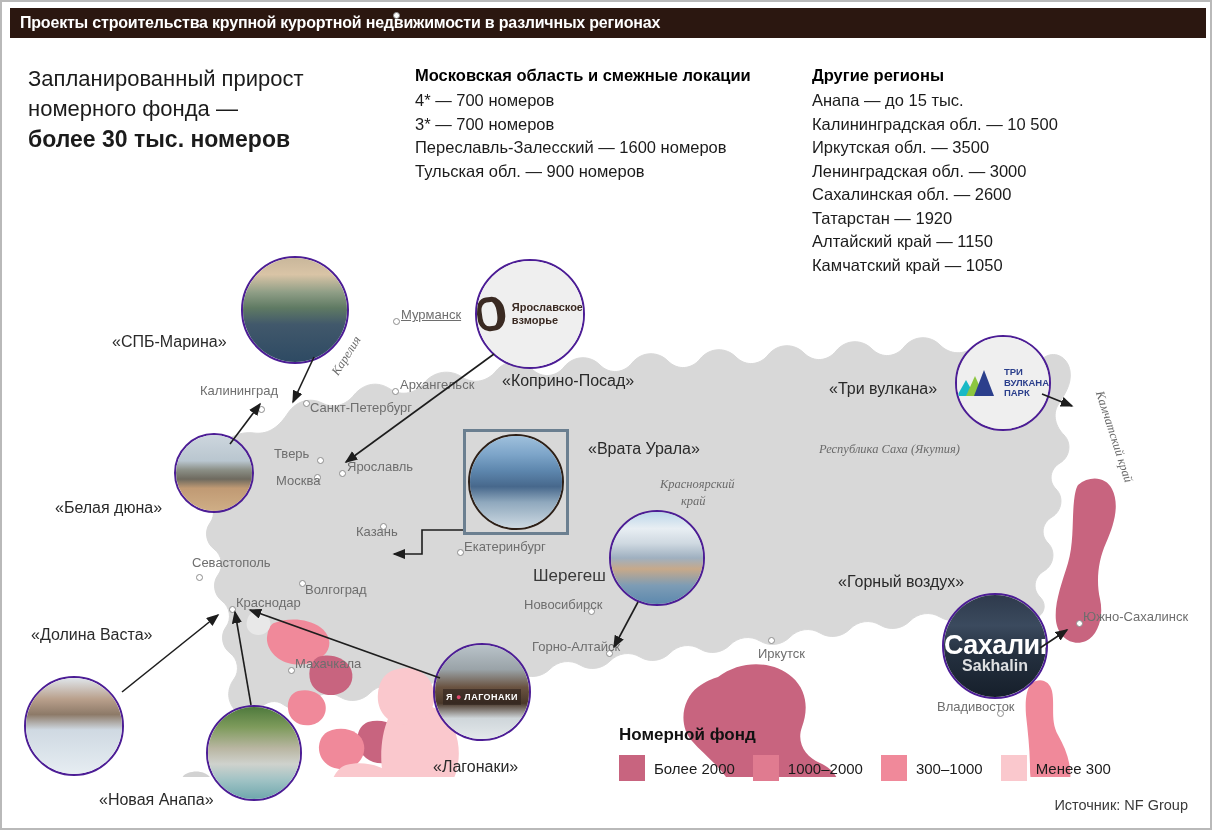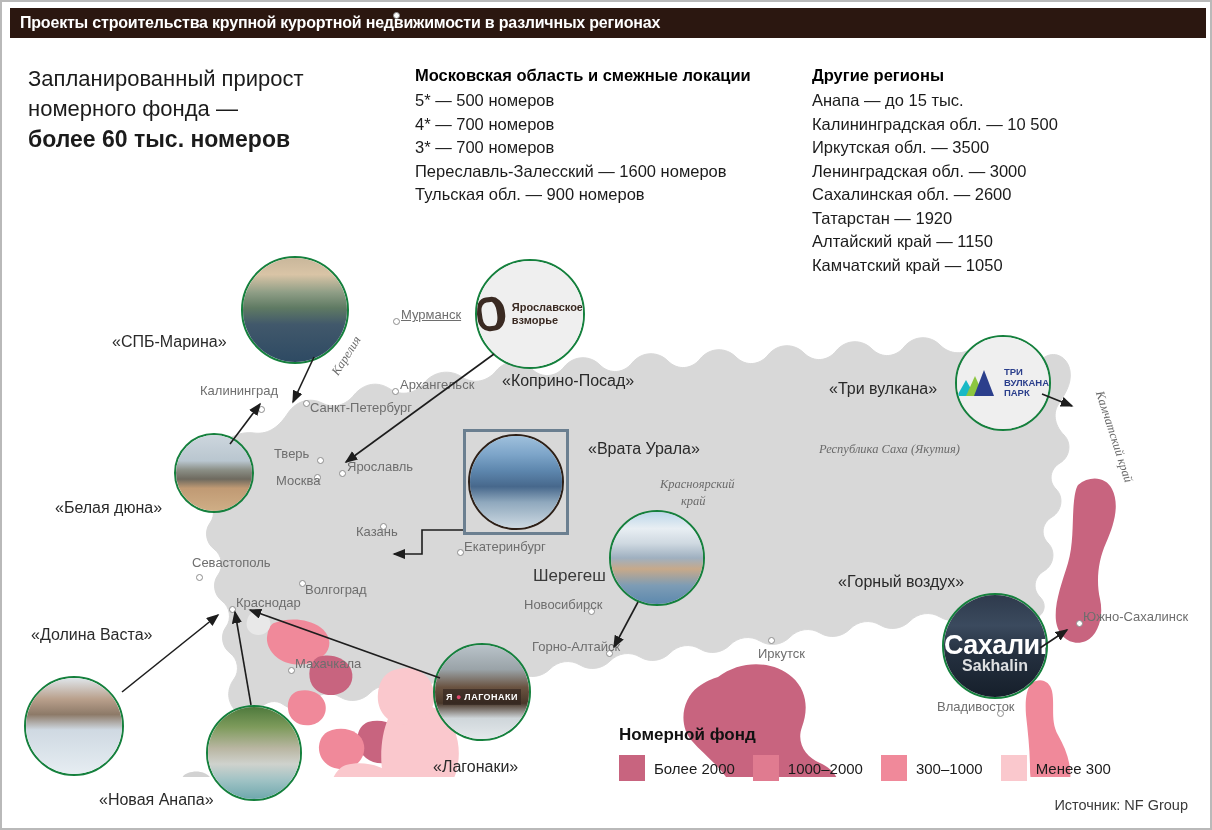--- a/index.html
+++ b/index.html
@@ -73,21 +73,21 @@
     white-space: nowrap;
   }
   .city-dot {
     position:absolute; width:7px; height:7px; border-radius:50%;
     background:#ffffff; border:1px solid #8d8d8d;
   }
 
   
   .callout {
     position: absolute; border-radius: 50%;
-    border: 2px solid #15803d; overflow: hidden;
+    border: 2px solid #4c1d95; overflow: hidden;
   }
   .callout.square-frame {
     border-radius: 0; border: 3px solid #6b7f90; padding: 0; overflow: visible;
   }
   .callout.square-frame .inner-circ {
     position:absolute; left: 2px; top: 2px; right:2px; bottom:2px;
     border-radius: 50%; border: 2px solid #2d2018; overflow:hidden;
   }
   .callout-title {
     position: absolute;
@@ -160,26 +160,25 @@
 
 <div id="infographic">
 
   <div class="header-bar">
     <div class="header-title">Проекты строительства крупной курортной недвижимости в различных регионах</div>
   </div>
 
   <div class="lede">
     <span>Запланированный прирост</span><br>
     <span>номерного фонда —</span>
-    <span class="strong">более 60 тыс. номеров</span>
+    <span class="strong">более 30 тыс. номеров</span>
   </div>
 
   <div class="col-block col-mid">
     <div class="col-head">Московская область и смежные локации</div>
-    <div class="col-line">5* — 500 номеров</div>
     <div class="col-line">4* — 700 номеров</div>
     <div class="col-line">3* — 700 номеров</div>
     <div class="col-line">Переславль-Залесский — 1600 номеров</div>
     <div class="col-line">Тульская обл. — 900 номеров</div>
   </div>
 
   <div class="col-block col-right">
     <div class="col-head">Другие регионы</div>
     <div class="col-line">Анапа — до 15 тыс.</div>
     <div class="col-line">Калининградская обл. — 10 500</div>

